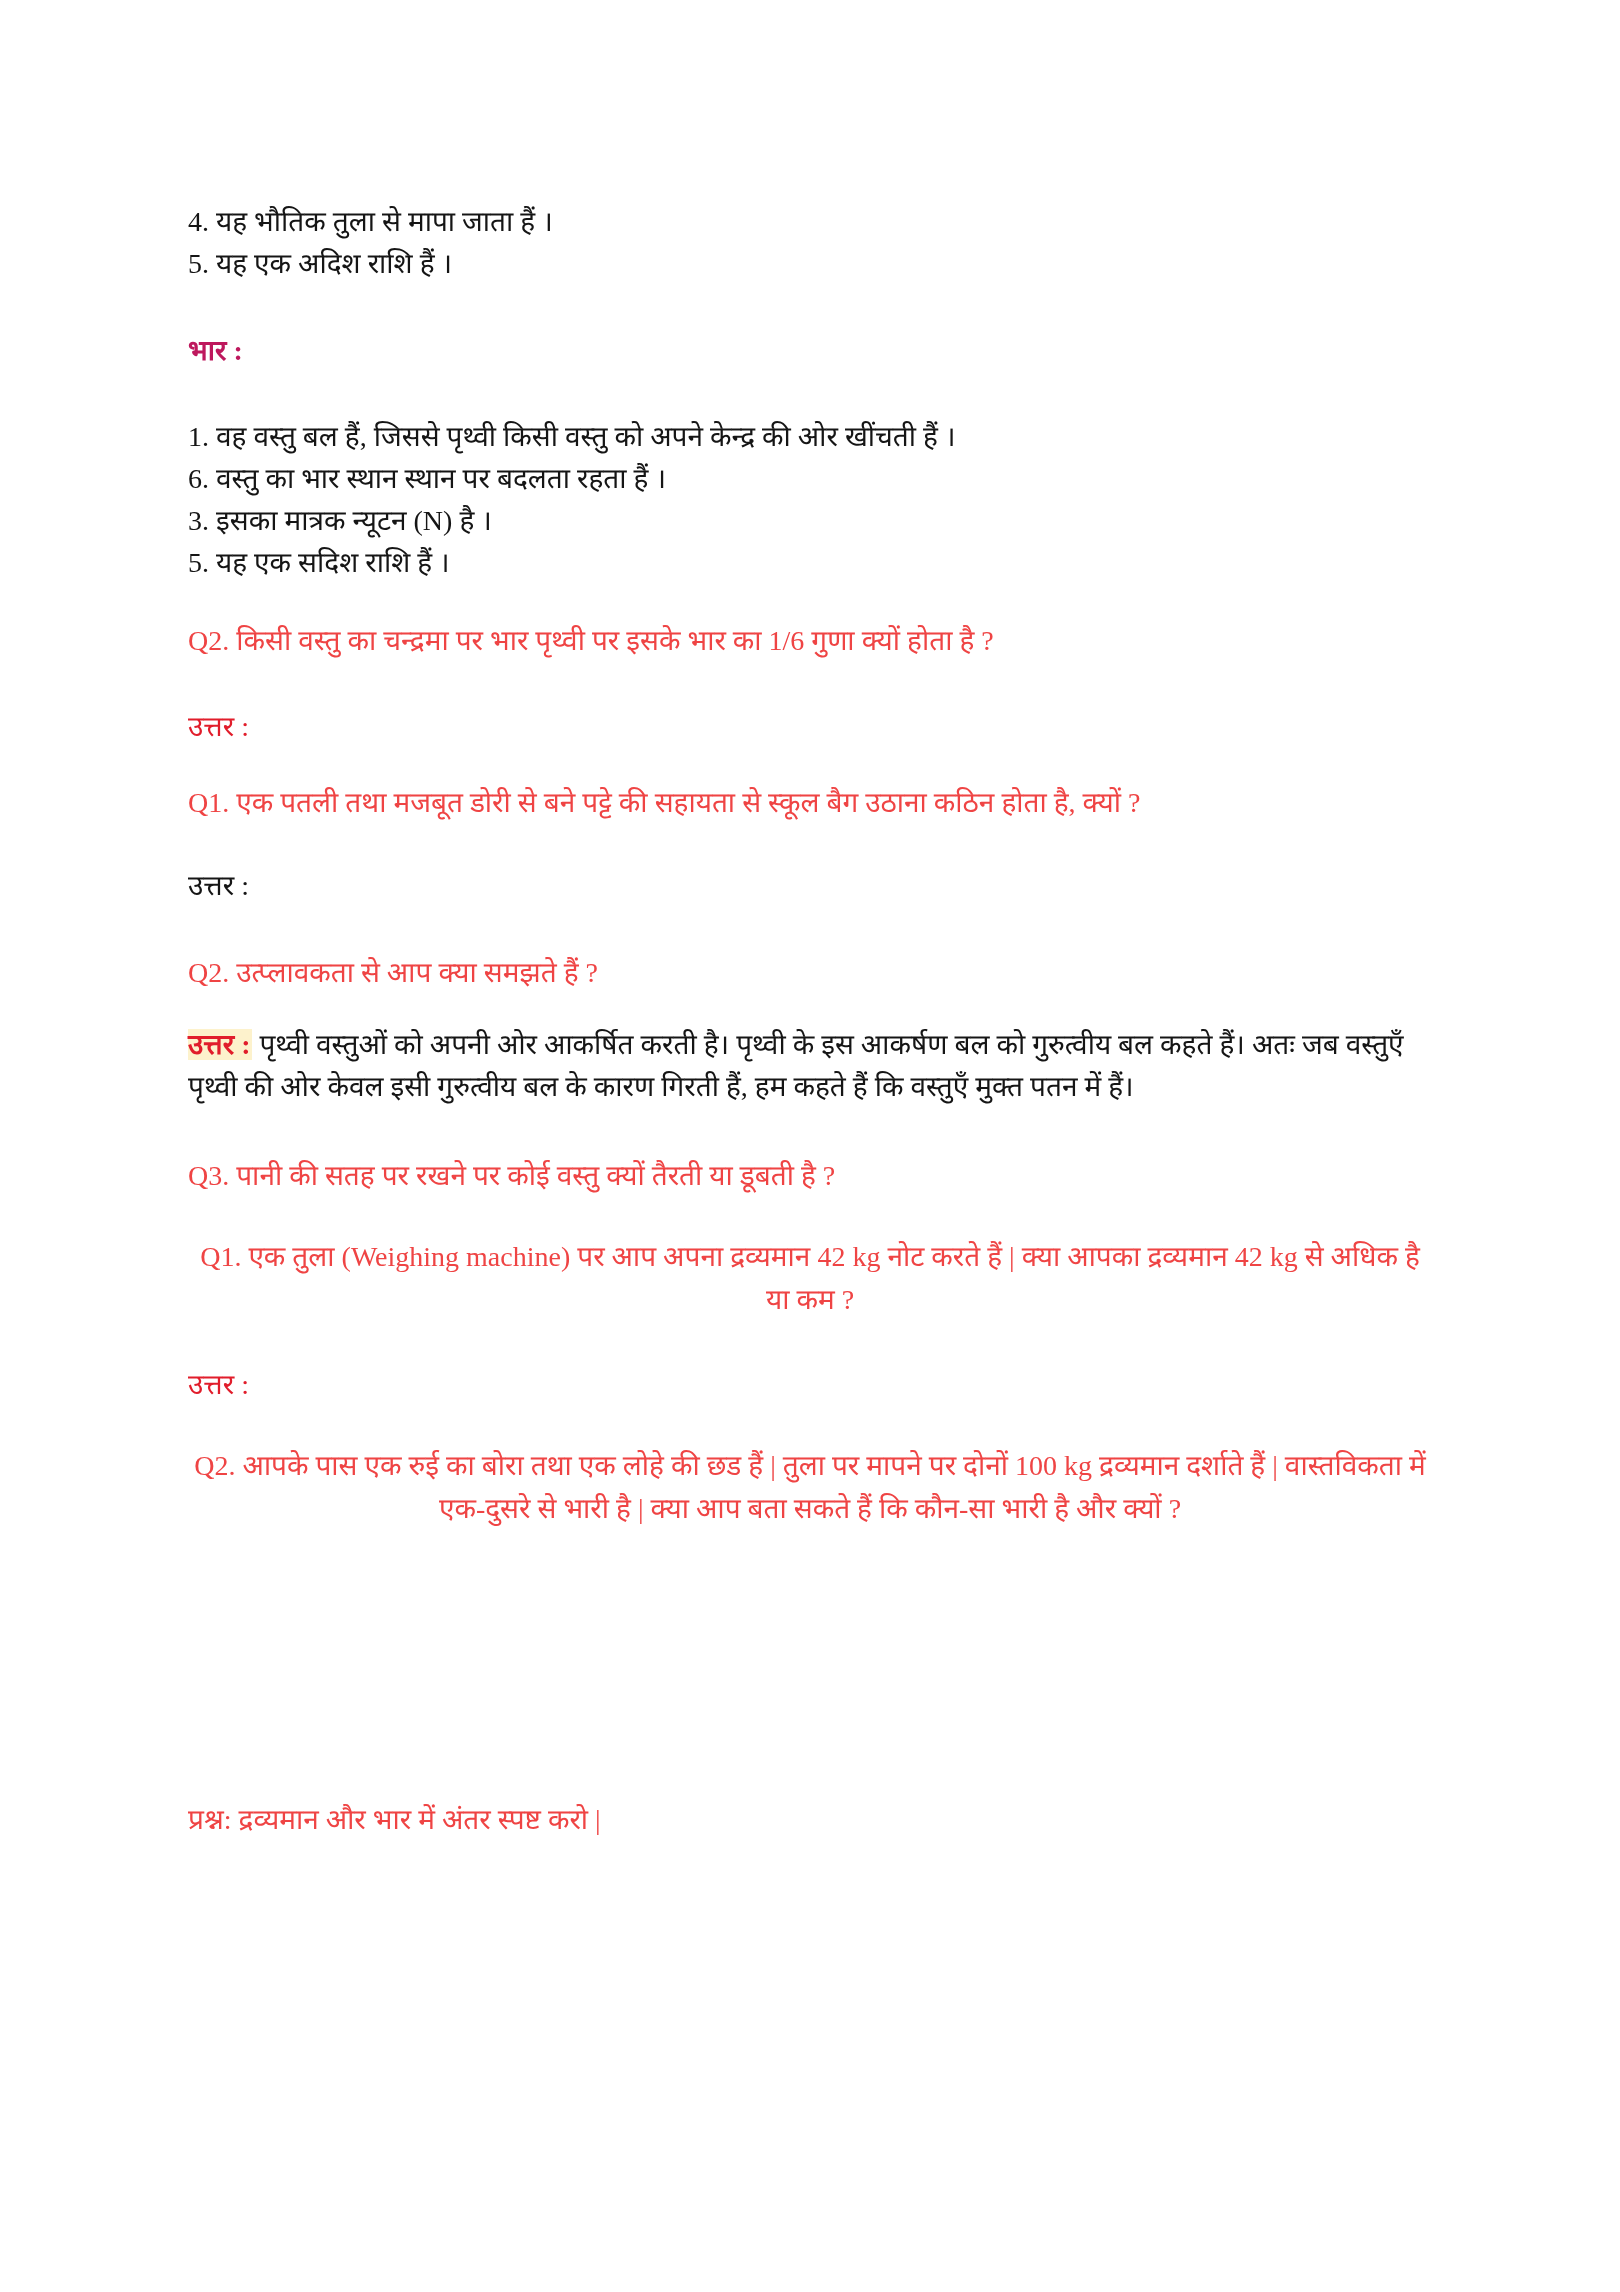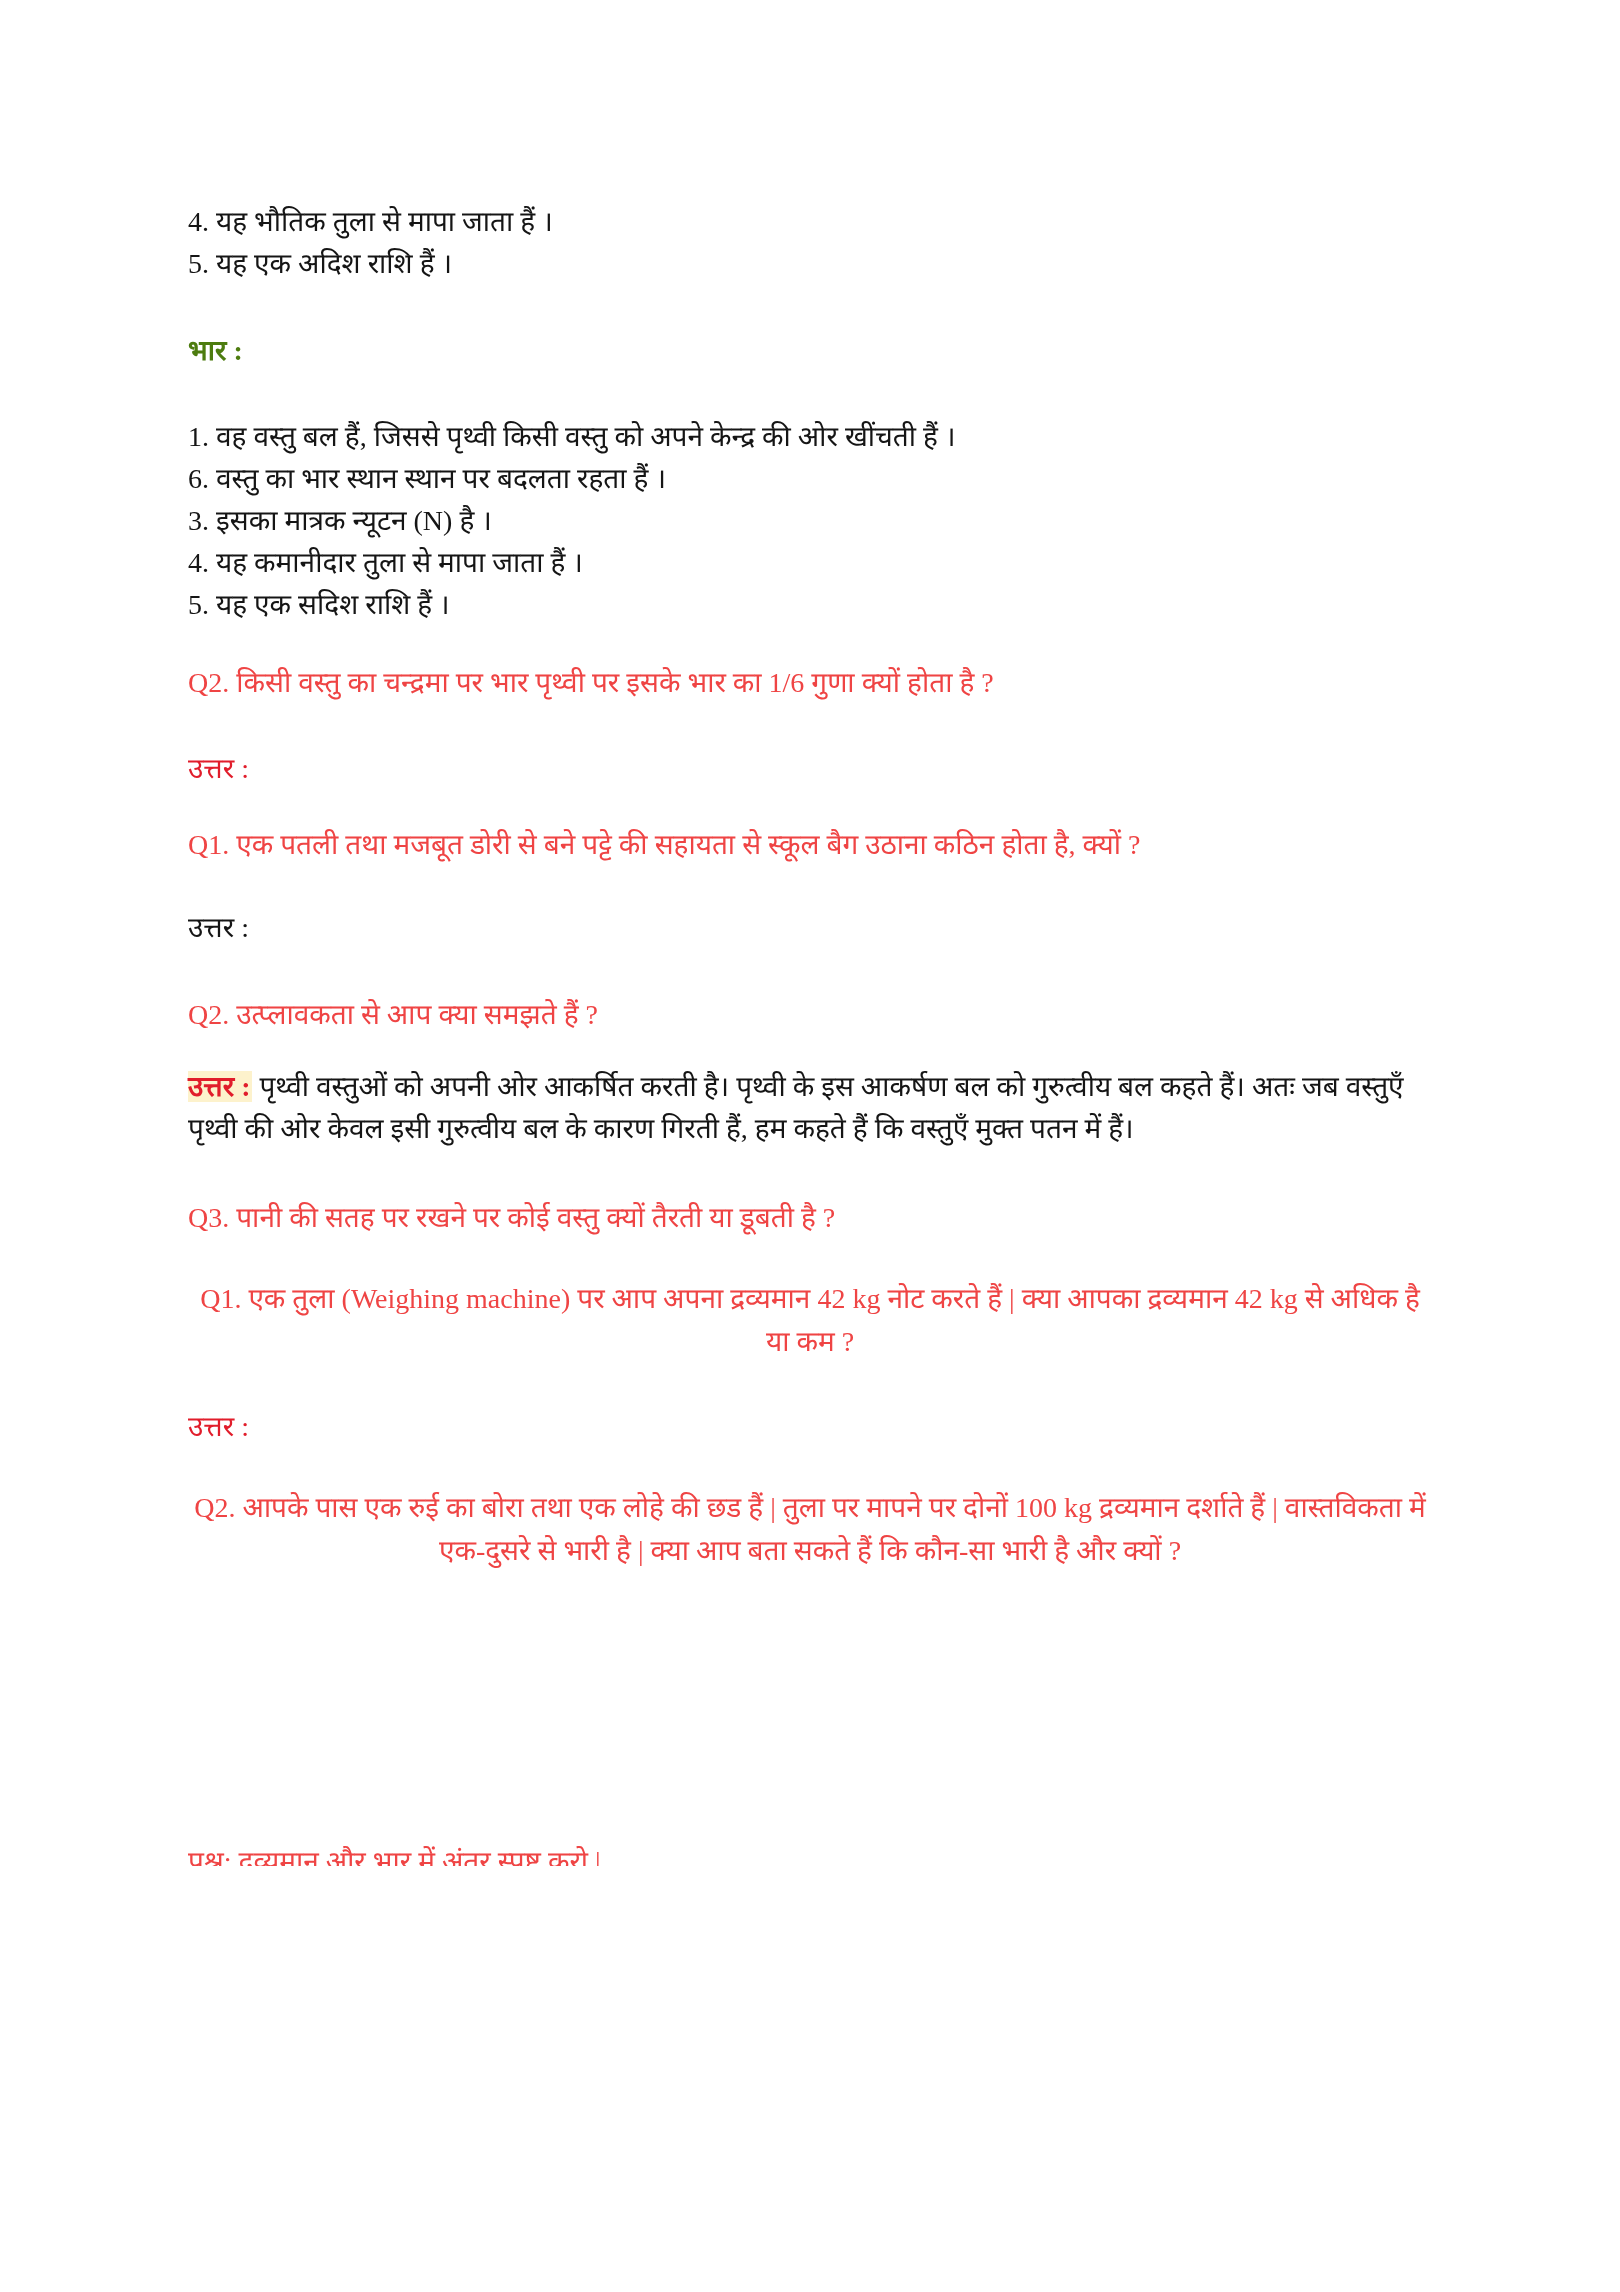--- a/index.html
+++ b/index.html
@@ -24,21 +24,21 @@
   .content p {
     margin: 0;
   }
   .q {
     font-weight: 400;
     color: #ef4444;
     line-height: 43px;
   }
   .heading-maroon {
     font-weight: 700;
-    color: #4d7c0f;
+    color: #be185d;
   }
   .ans-red {
     color: #e11d2b;
   }
   .ans-black {
     color: #151515;
   }
   .ans-label-bold {
     font-weight: 700;
     color: #e11d2b;
@@ -63,21 +63,20 @@
   <div class="content">
 
     <p>4. यह भौतिक तुला से मापा जाता हैं ।</p>
     <p>5. यह एक अदिश राशि हैं ।</p>
 
     <p class="heading-maroon gap46">भार :</p>
 
     <p class="gap45">1. वह वस्तु बल हैं, जिससे पृथ्वी किसी वस्तु को अपने केन्द्र की ओर खींचती हैं ।</p>
     <p>6. वस्तु का भार स्थान स्थान पर बदलता रहता हैं ।</p>
     <p>3. इसका मात्रक न्यूटन (N) है ।</p>
-    <p>4. यह कमानीदार तुला से मापा जाता हैं ।</p>
     <p>5. यह एक सदिश राशि हैं ।</p>
 
     <p class="q gap36">Q2. किसी वस्तु का चन्द्रमा पर भार पृथ्वी पर इसके भार का 1/6 गुणा क्यों होता है ?</p>
 
     <p class="ans-red gap45">उत्तर :</p>
 
     <p class="q gap34">Q1. एक पतली तथा मजबूत डोरी से बने पट्टे की सहायता से स्कूल बैग उठाना कठिन होता है, क्यों ?</p>
 
     <p class="ans-black gap42">उत्तर :</p>
 

